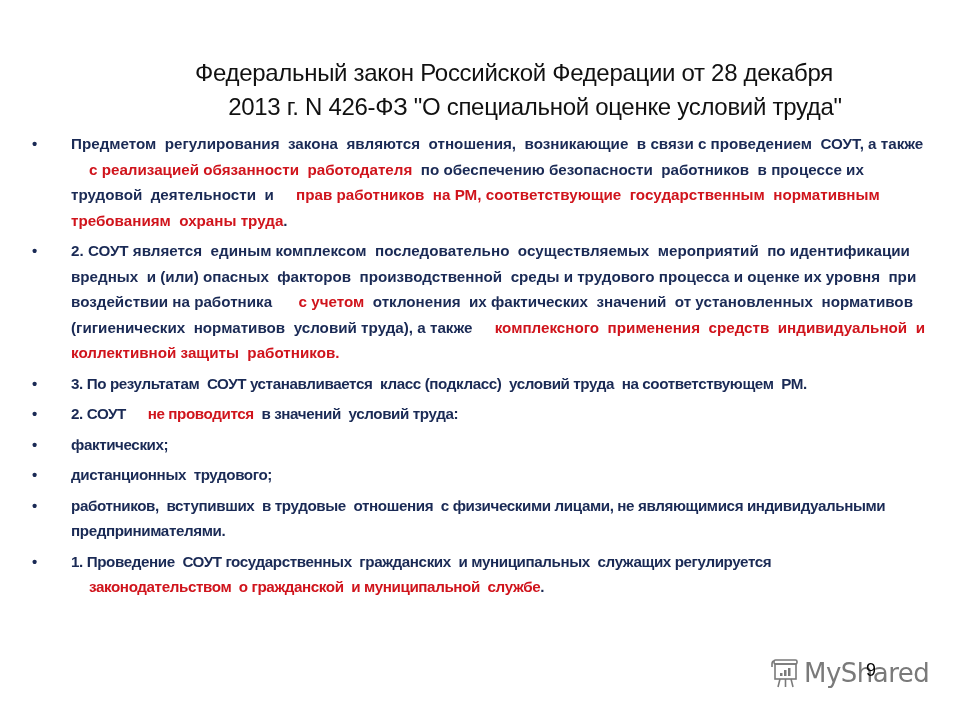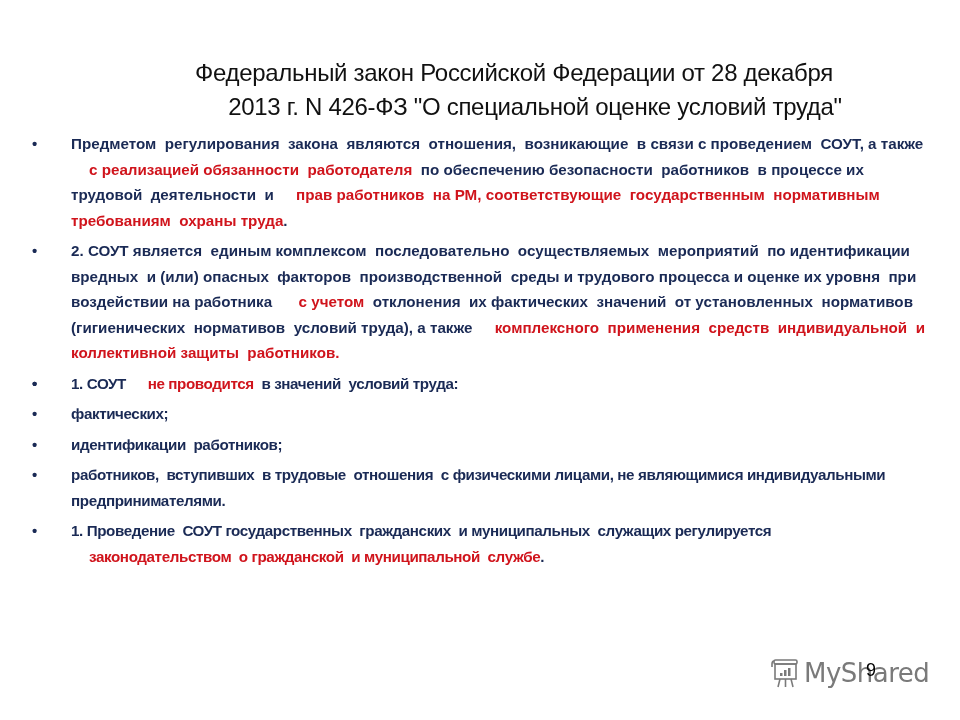--- a/index.html
+++ b/index.html
@@ -96,24 +96,24 @@
 
 <div>
   <div class="title">
     <span class="line1">Федеральный закон Российской Федерации от 28 декабря</span>
     <span class="line2">2013 г. N 426-ФЗ "О специальной оценке условий труда"</span>
   </div>
 
   <ul class="list" id="bullet-list">
       <li class="item"><span class="bullet">•</span><span class="seg">Предметом  регулирования  закона  являются  отношения,  возникающие  в связи с проведением  СОУТ, а также </span><span class="seg red">с реализацией обязанности  работодателя</span><span class="seg">  по обеспечению безопасности  работников  в процессе их трудовой  деятельности  и </span><span class="seg red">прав работников  на РМ, соответствующие  государственным  нормативным  требованиям  охраны труда</span><span class="seg">.</span></li>
       <li class="item"><span class="bullet">•</span><span class="seg">2. СОУТ является  единым комплексом  последовательно  осуществляемых  мероприятий  по идентификации  вредных  и (или) опасных  факторов  производственной  среды и трудового процесса и оценке их уровня  при воздействии на работника  </span><span class="seg red">с учетом</span><span class="seg">  отклонения  их фактических  значений  от установленных  нормативов  (гигиенических  нормативов  условий труда), а также </span><span class="seg red">комплексного  применения  средств  индивидуальной  и коллективной защиты  работников.</span></li>
-      <li class="item condensed"><span class="bullet">•</span></li>
-      <li class="item condensed"><span class="bullet">•</span><span class="seg">1. СОУТ </span><span class="seg red">не проводится</span><span class="seg">  в значений  условий труда:</span></li>
+      <li class="item condensed"><span class="bullet">•</span><span class="seg">3. По результатам  СОУТ устанавливается  класс (подкласс)  условий труда  на соответствующем  РМ.</span></li>
+      <li class="item condensed"><span class="bullet">•</span><span class="seg">2. СОУТ </span><span class="seg red">не проводится</span><span class="seg">  в значений  условий труда:</span></li>
       <li class="item condensed"><span class="bullet">•</span><span class="seg">фактических;</span></li>
-      <li class="item condensed"><span class="bullet">•</span><span class="seg">идентификации  работников;</span></li>
+      <li class="item condensed"><span class="bullet">•</span><span class="seg">дистанционных  трудового;</span></li>
       <li class="item condensed"><span class="bullet">•</span><span class="seg">работников,  вступивших  в трудовые  отношения  с физическими лицами, не являющимися индивидуальными  предпринимателями.</span></li>
       <li class="item condensed"><span class="bullet">•</span><span class="seg">1. Проведение  СОУТ государственных  гражданских  и муниципальных  служащих регулируется </span><span class="seg red">законодательством  о гражданской  и муниципальной  службе</span><span class="seg">.</span></li>
     </ul>
 
   <div class="watermark">
     <svg class="wm-icon" viewBox="0 0 30 32">
       <path d="M4 4 Q2 4 2 7 L2 10" fill="none" stroke="#7a7a7a" stroke-width="1.6"></path>
       <rect x="4" y="3" width="23" height="4" rx="1.5" fill="none" stroke="#7a7a7a" stroke-width="1.6"></rect>
       <rect x="5" y="7" width="21" height="15" fill="none" stroke="#7a7a7a" stroke-width="1.6"></rect>
       <rect x="10" y="16" width="2.5" height="3" fill="#7a7a7a"></rect>

